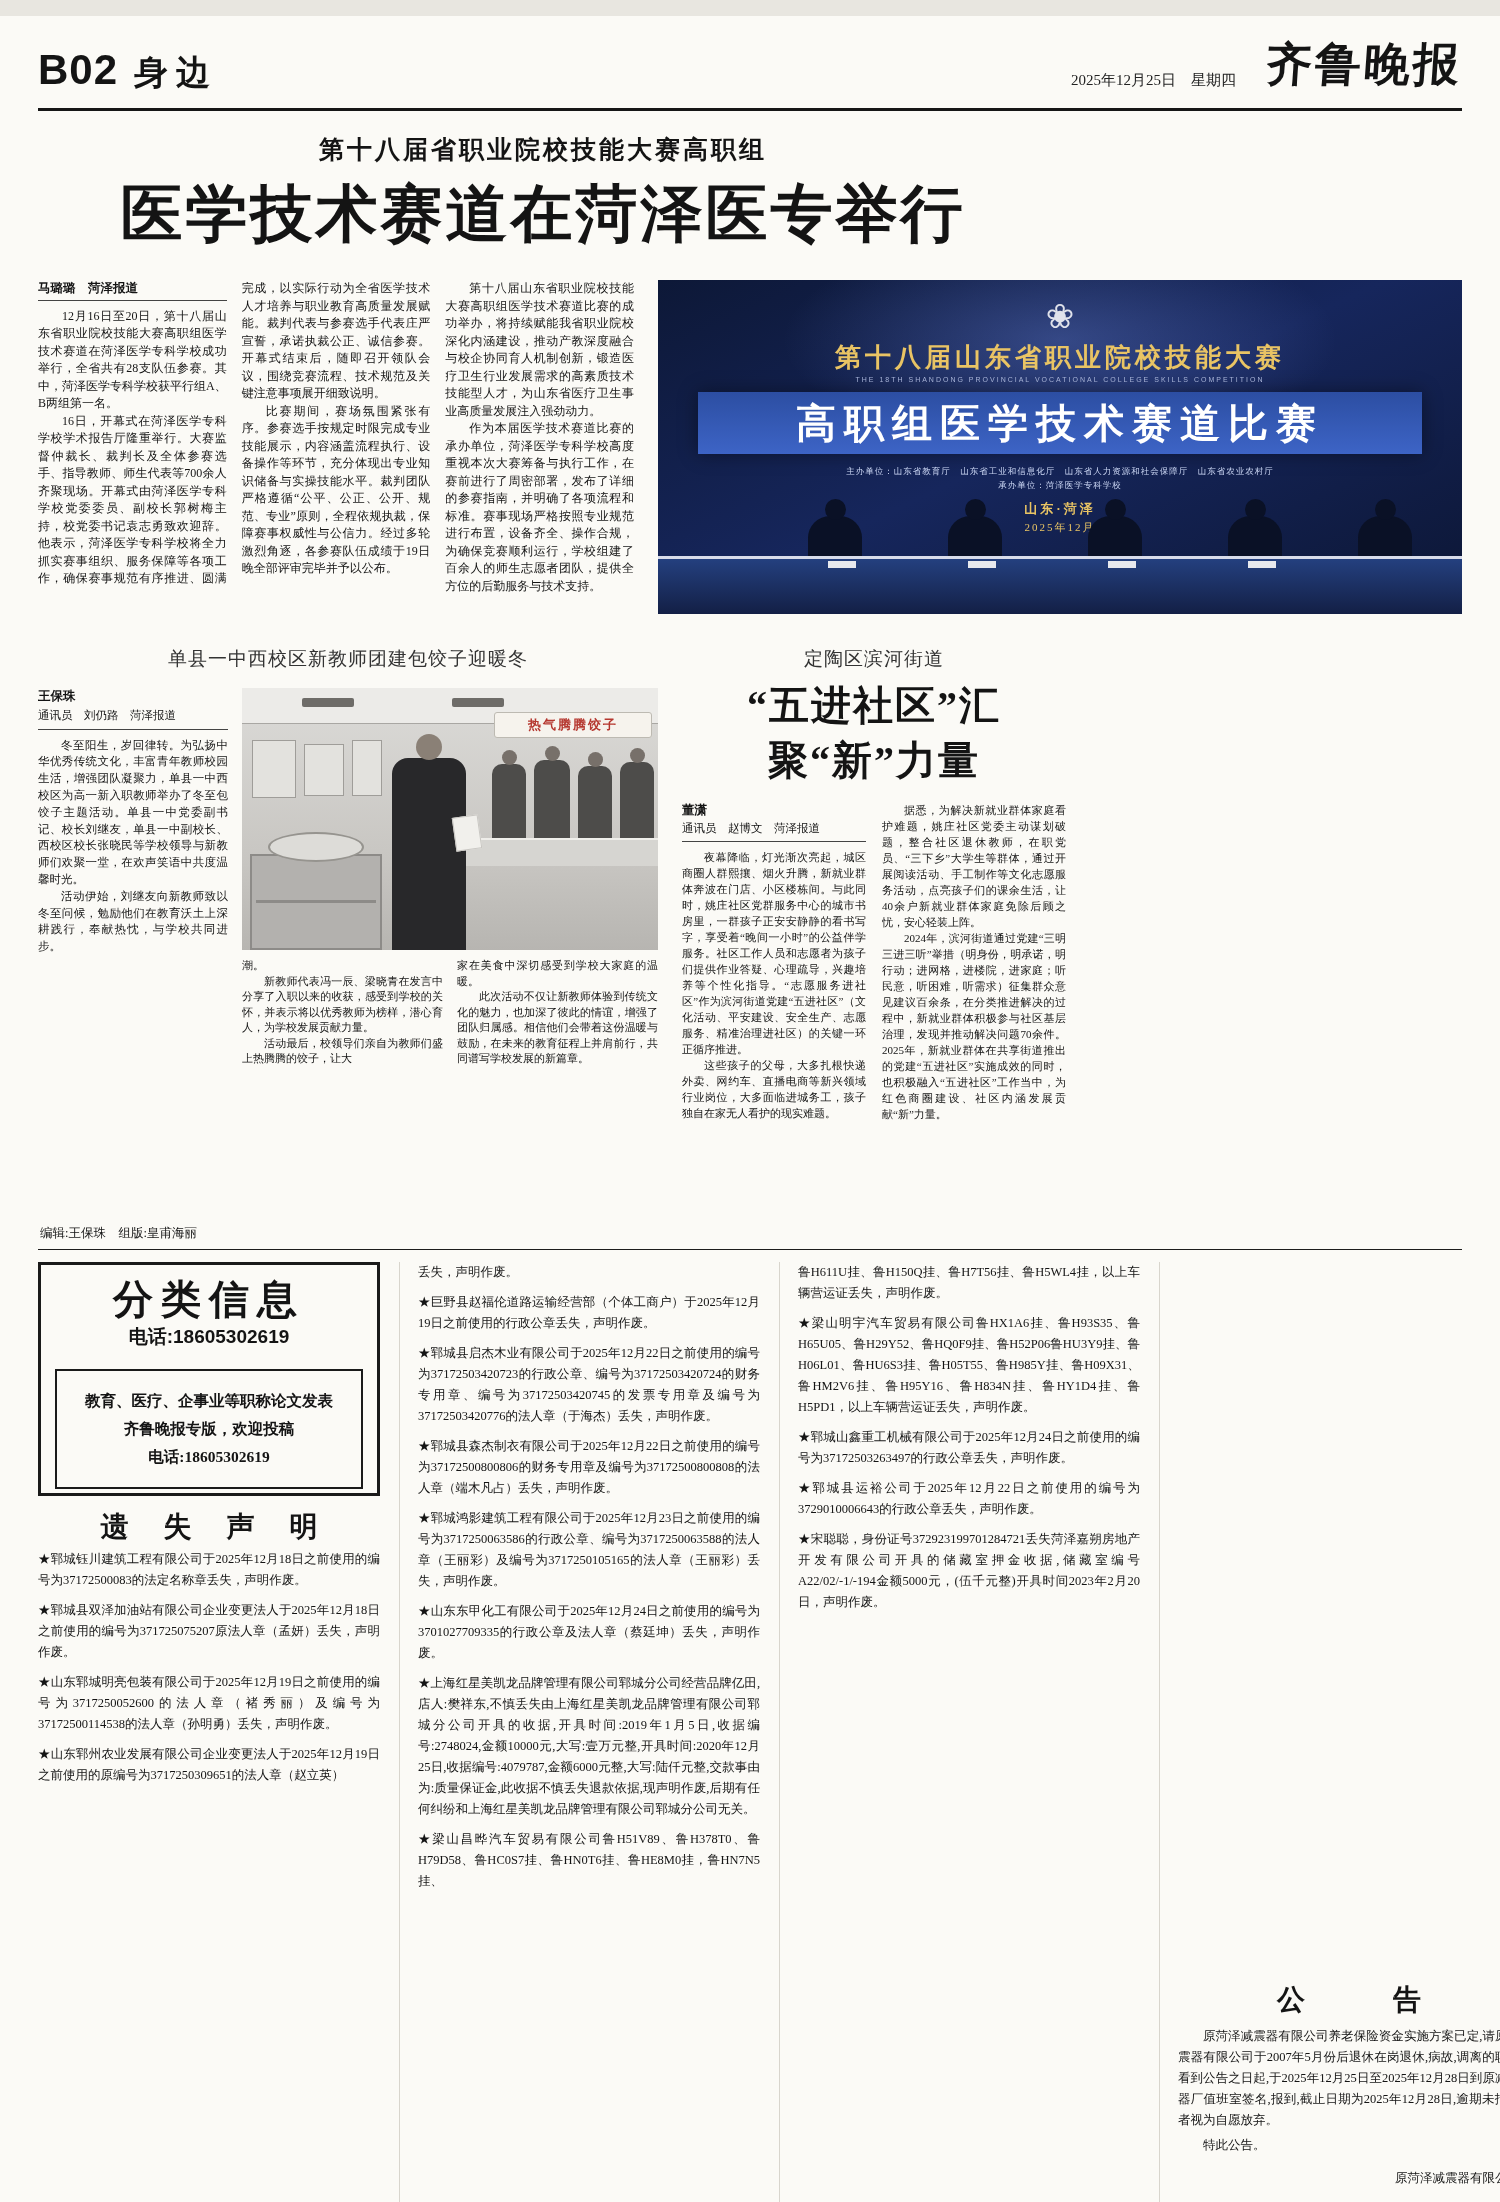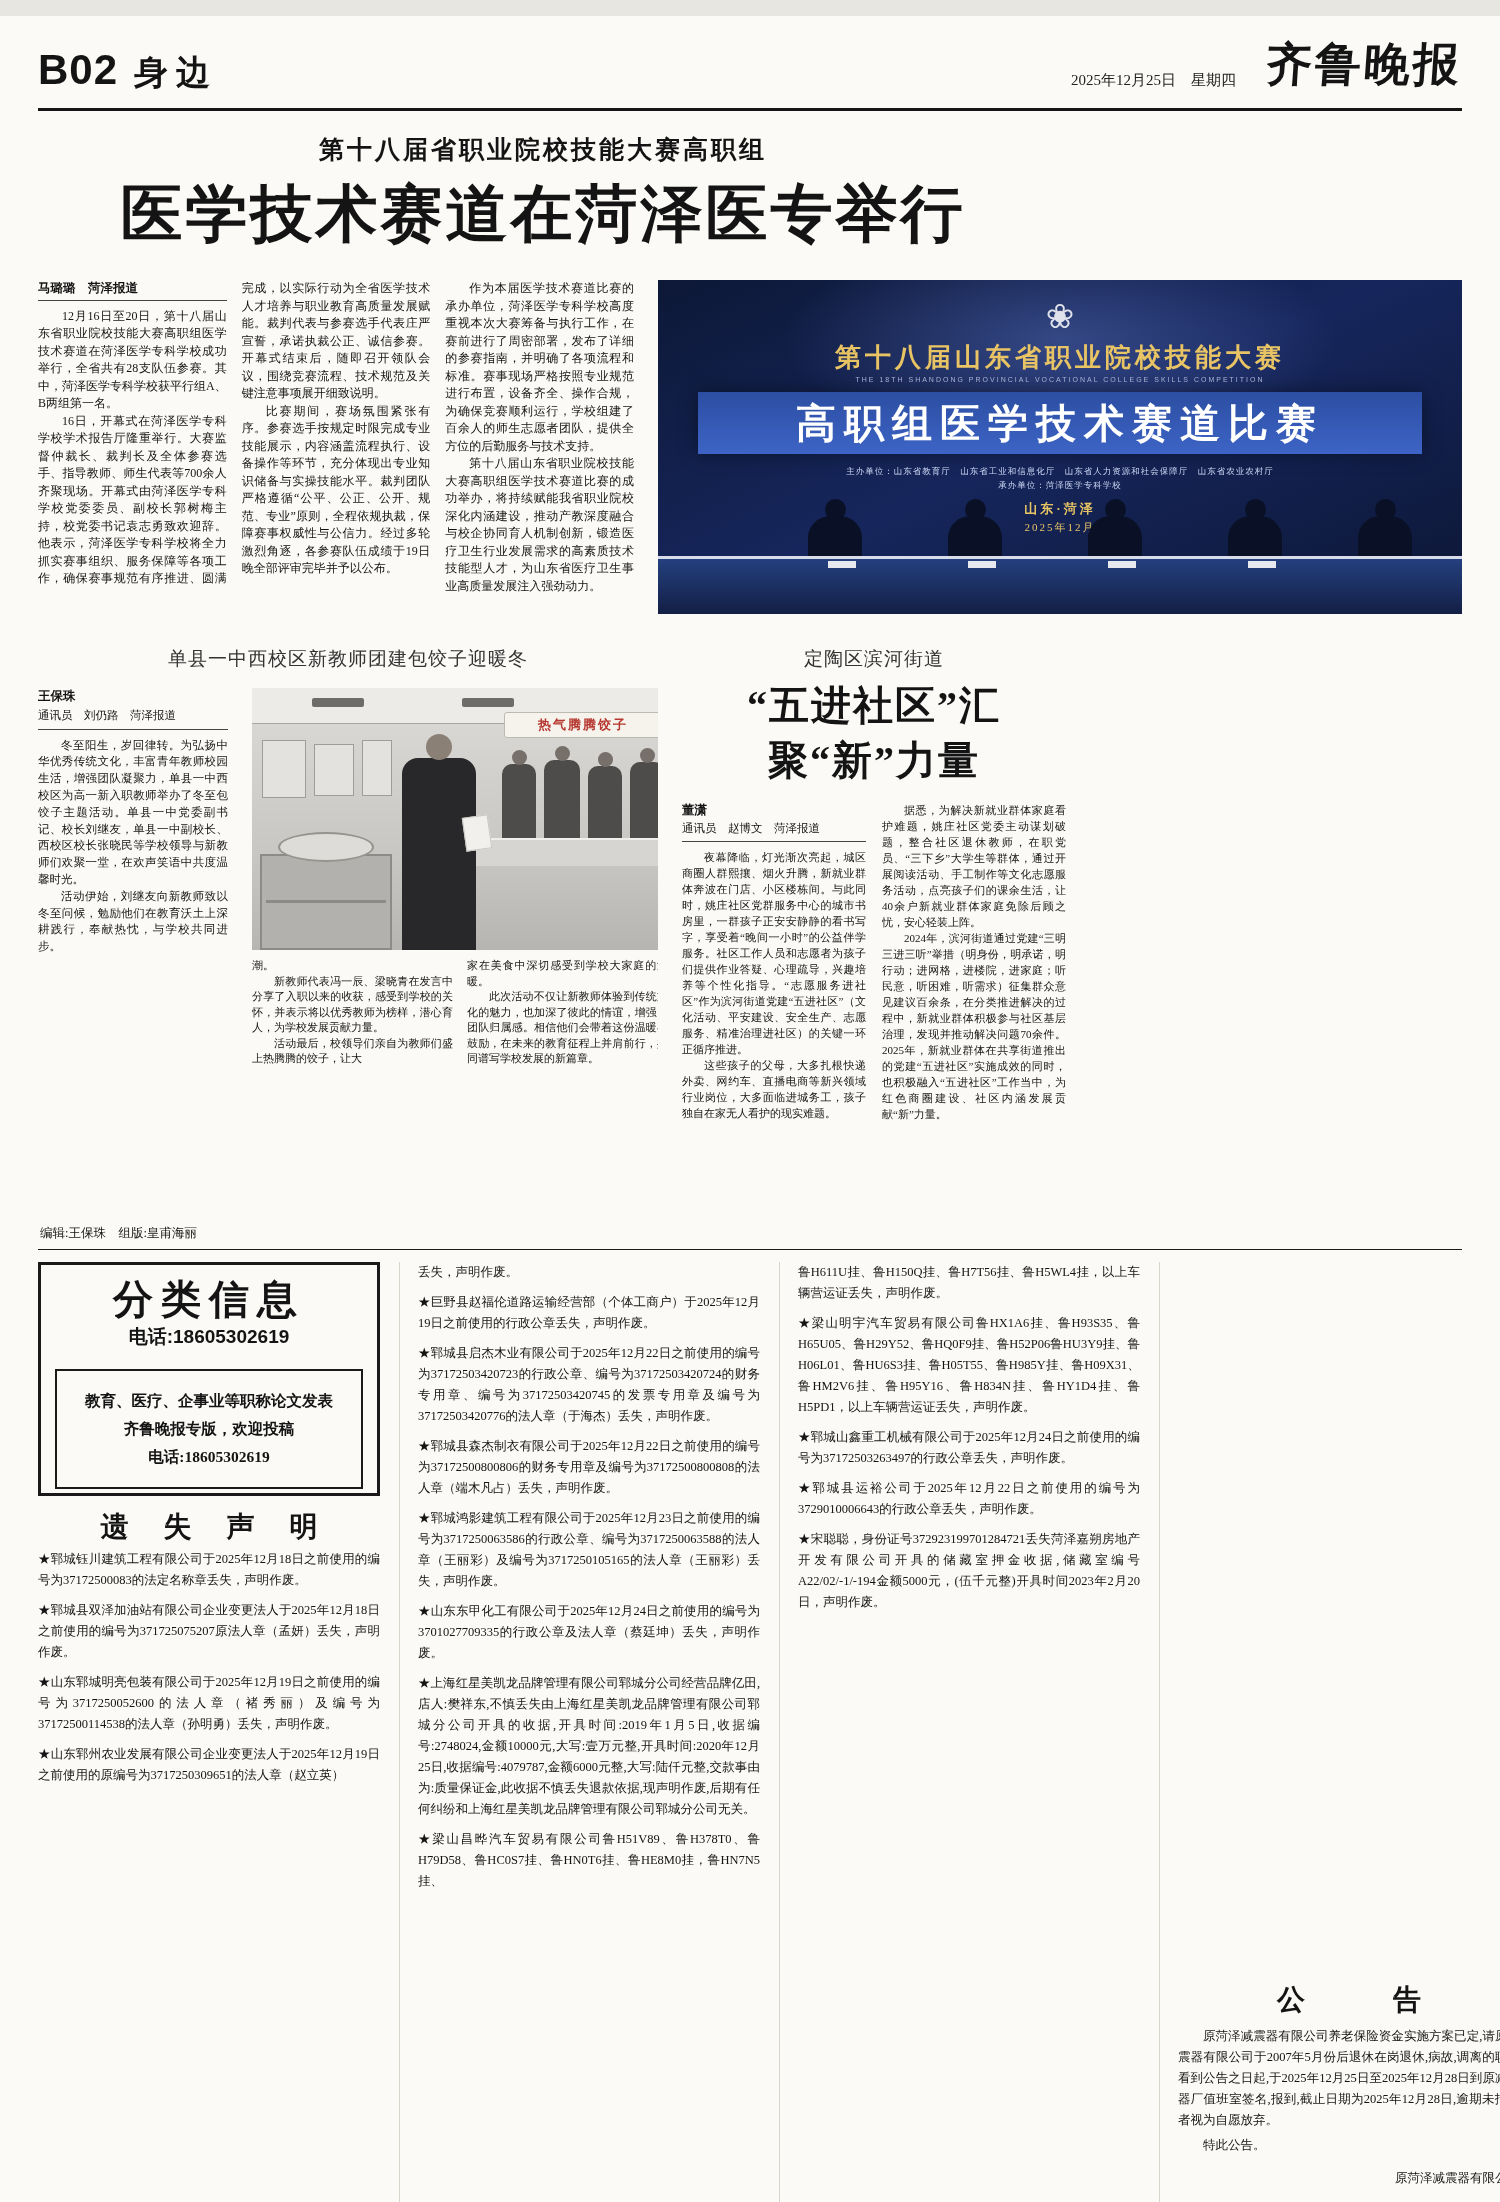--- a/index.html
+++ b/index.html
@@ -40,21 +40,21 @@
   .ph1-person { position:absolute; bottom:56px; width:54px; height:42px; border-radius:22px 22px 0 0; background:#0a1126; }
   .ph1-person::before { content:""; position:absolute; top:-17px; left:17px; width:21px; height:21px; border-radius:50%; background:#0a1126; }
   .ph1-paper { position:absolute; bottom:46px; width:28px; height:7px; background:#e7e9ee; }
 
   
   .row2 { display:flex; gap:24px; margin-top:32px; }
   .art2 { width:620px; flex:none; }
   .art3 { width:384px; flex:none; }
   .kicker2 { text-align:center; font-size:19px; letter-spacing:1px; color:#333; }
   .headline2 { text-align:center; font-size:40px; font-weight:900; letter-spacing:2px; margin-top:6px; }
-  .art2-body { display:flex; gap:24px; margin-top:16px; height:400px; overflow:hidden; }
+  .art2-body { display:flex; gap:14px; margin-top:16px; height:400px; overflow:hidden; }
   .body-col { font-size:11.5px; line-height:16.8px; text-align:justify; overflow:hidden; }
   .art2-c1 { width:190px; flex:none; }
   .art2-right { width:416px; flex:none; }
   .byline2 { padding-bottom:5px; border-bottom:1px solid #444; margin-bottom:7px; }
   .byline2 .b-name { display:block; font-weight:700; font-size:12.5px; }
   .byline2 .b-rep { display:block; font-size:11.5px; margin-top:2px; }
   
   .photo2 { position:relative; width:416px; height:262px; background:linear-gradient(#dcdbd8,#c8c6c2 65%,#b7b5b1); overflow:hidden; }
   .ph2-ceiling { position:absolute; top:0; left:0; right:0; height:36px; background:#ecebe8; border-bottom:1px solid #a9a7a3; }
   .ph2-vent { position:absolute; top:10px; width:52px; height:9px; background:#6e6c68; border-radius:2px; }
@@ -113,22 +113,22 @@
   <section class="main-art">
     <div class="kicker-main">第十八届省职业院校技能大赛高职组</div>
     <h1 class="headline-main">医学技术赛道在菏泽医专举行</h1>
     <div class="main-body">
       <div class="main-cols">
         <div class="byline1">马璐璐　菏泽报道</div>
         <div>
             <p>12月16日至20日，第十八届山东省职业院校技能大赛高职组医学技术赛道在菏泽医学专科学校成功举行，全省共有28支队伍参赛。其中，菏泽医学专科学校获平行组A、B两组第一名。</p>
             <p>16日，开幕式在菏泽医学专科学校学术报告厅隆重举行。大赛监督仲裁长、裁判长及全体参赛选手、指导教师、师生代表等700余人齐聚现场。开幕式由菏泽医学专科学校党委委员、副校长郭树梅主持，校党委书记袁志勇致欢迎辞。他表示，菏泽医学专科学校将全力抓实赛事组织、服务保障等各项工作，确保赛事规范有序推进、圆满完成，以实际行动为全省医学技术人才培养与职业教育高质量发展赋能。裁判代表与参赛选手代表庄严宣誓，承诺执裁公正、诚信参赛。开幕式结束后，随即召开领队会议，围绕竞赛流程、技术规范及关键注意事项展开细致说明。</p>
             <p>比赛期间，赛场氛围紧张有序。参赛选手按规定时限完成专业技能展示，内容涵盖流程执行、设备操作等环节，充分体现出专业知识储备与实操技能水平。裁判团队严格遵循“公平、公正、公开、规范、专业”原则，全程依规执裁，保障赛事权威性与公信力。经过多轮激烈角逐，各参赛队伍成绩于19日晚全部评审完毕并予以公布。</p>
+            <p>第十八届山东省职业院校技能大赛高职组医学技术赛道比赛的成功举办，将持续赋能我省职业院校深化内涵建设，推动产教深度融合与校企协同育人机制创新，锻造医疗卫生行业发展需求的高素质技术技能型人才，为山东省医疗卫生事业高质量发展注入强劲动力。</p>
             <p>作为本届医学技术赛道比赛的承办单位，菏泽医学专科学校高度重视本次大赛筹备与执行工作，在赛前进行了周密部署，发布了详细的参赛指南，并明确了各项流程和标准。赛事现场严格按照专业规范进行布置，设备齐全、操作合规，为确保竞赛顺利运行，学校组建了百余人的师生志愿者团队，提供全方位的后勤服务与技术支持。</p>
-            <p>第十八届山东省职业院校技能大赛高职组医学技术赛道比赛的成功举办，将持续赋能我省职业院校深化内涵建设，推动产教深度融合与校企协同育人机制创新，锻造医疗卫生行业发展需求的高素质技术技能型人才，为山东省医疗卫生事业高质量发展注入强劲动力。</p>
           </div>
       </div>
       <div class="photo1">
         <div class="ph1-glow"></div>
         <div class="ph1-emblem">❀</div>
         <div class="ph1-title">第十八届山东省职业院校技能大赛</div>
         <div class="ph1-en">THE 18TH SHANDONG PROVINCIAL VOCATIONAL COLLEGE SKILLS COMPETITION</div>
         <div class="ph1-banner">
           <span>高职组医学技术赛道比赛</span>
         </div>

